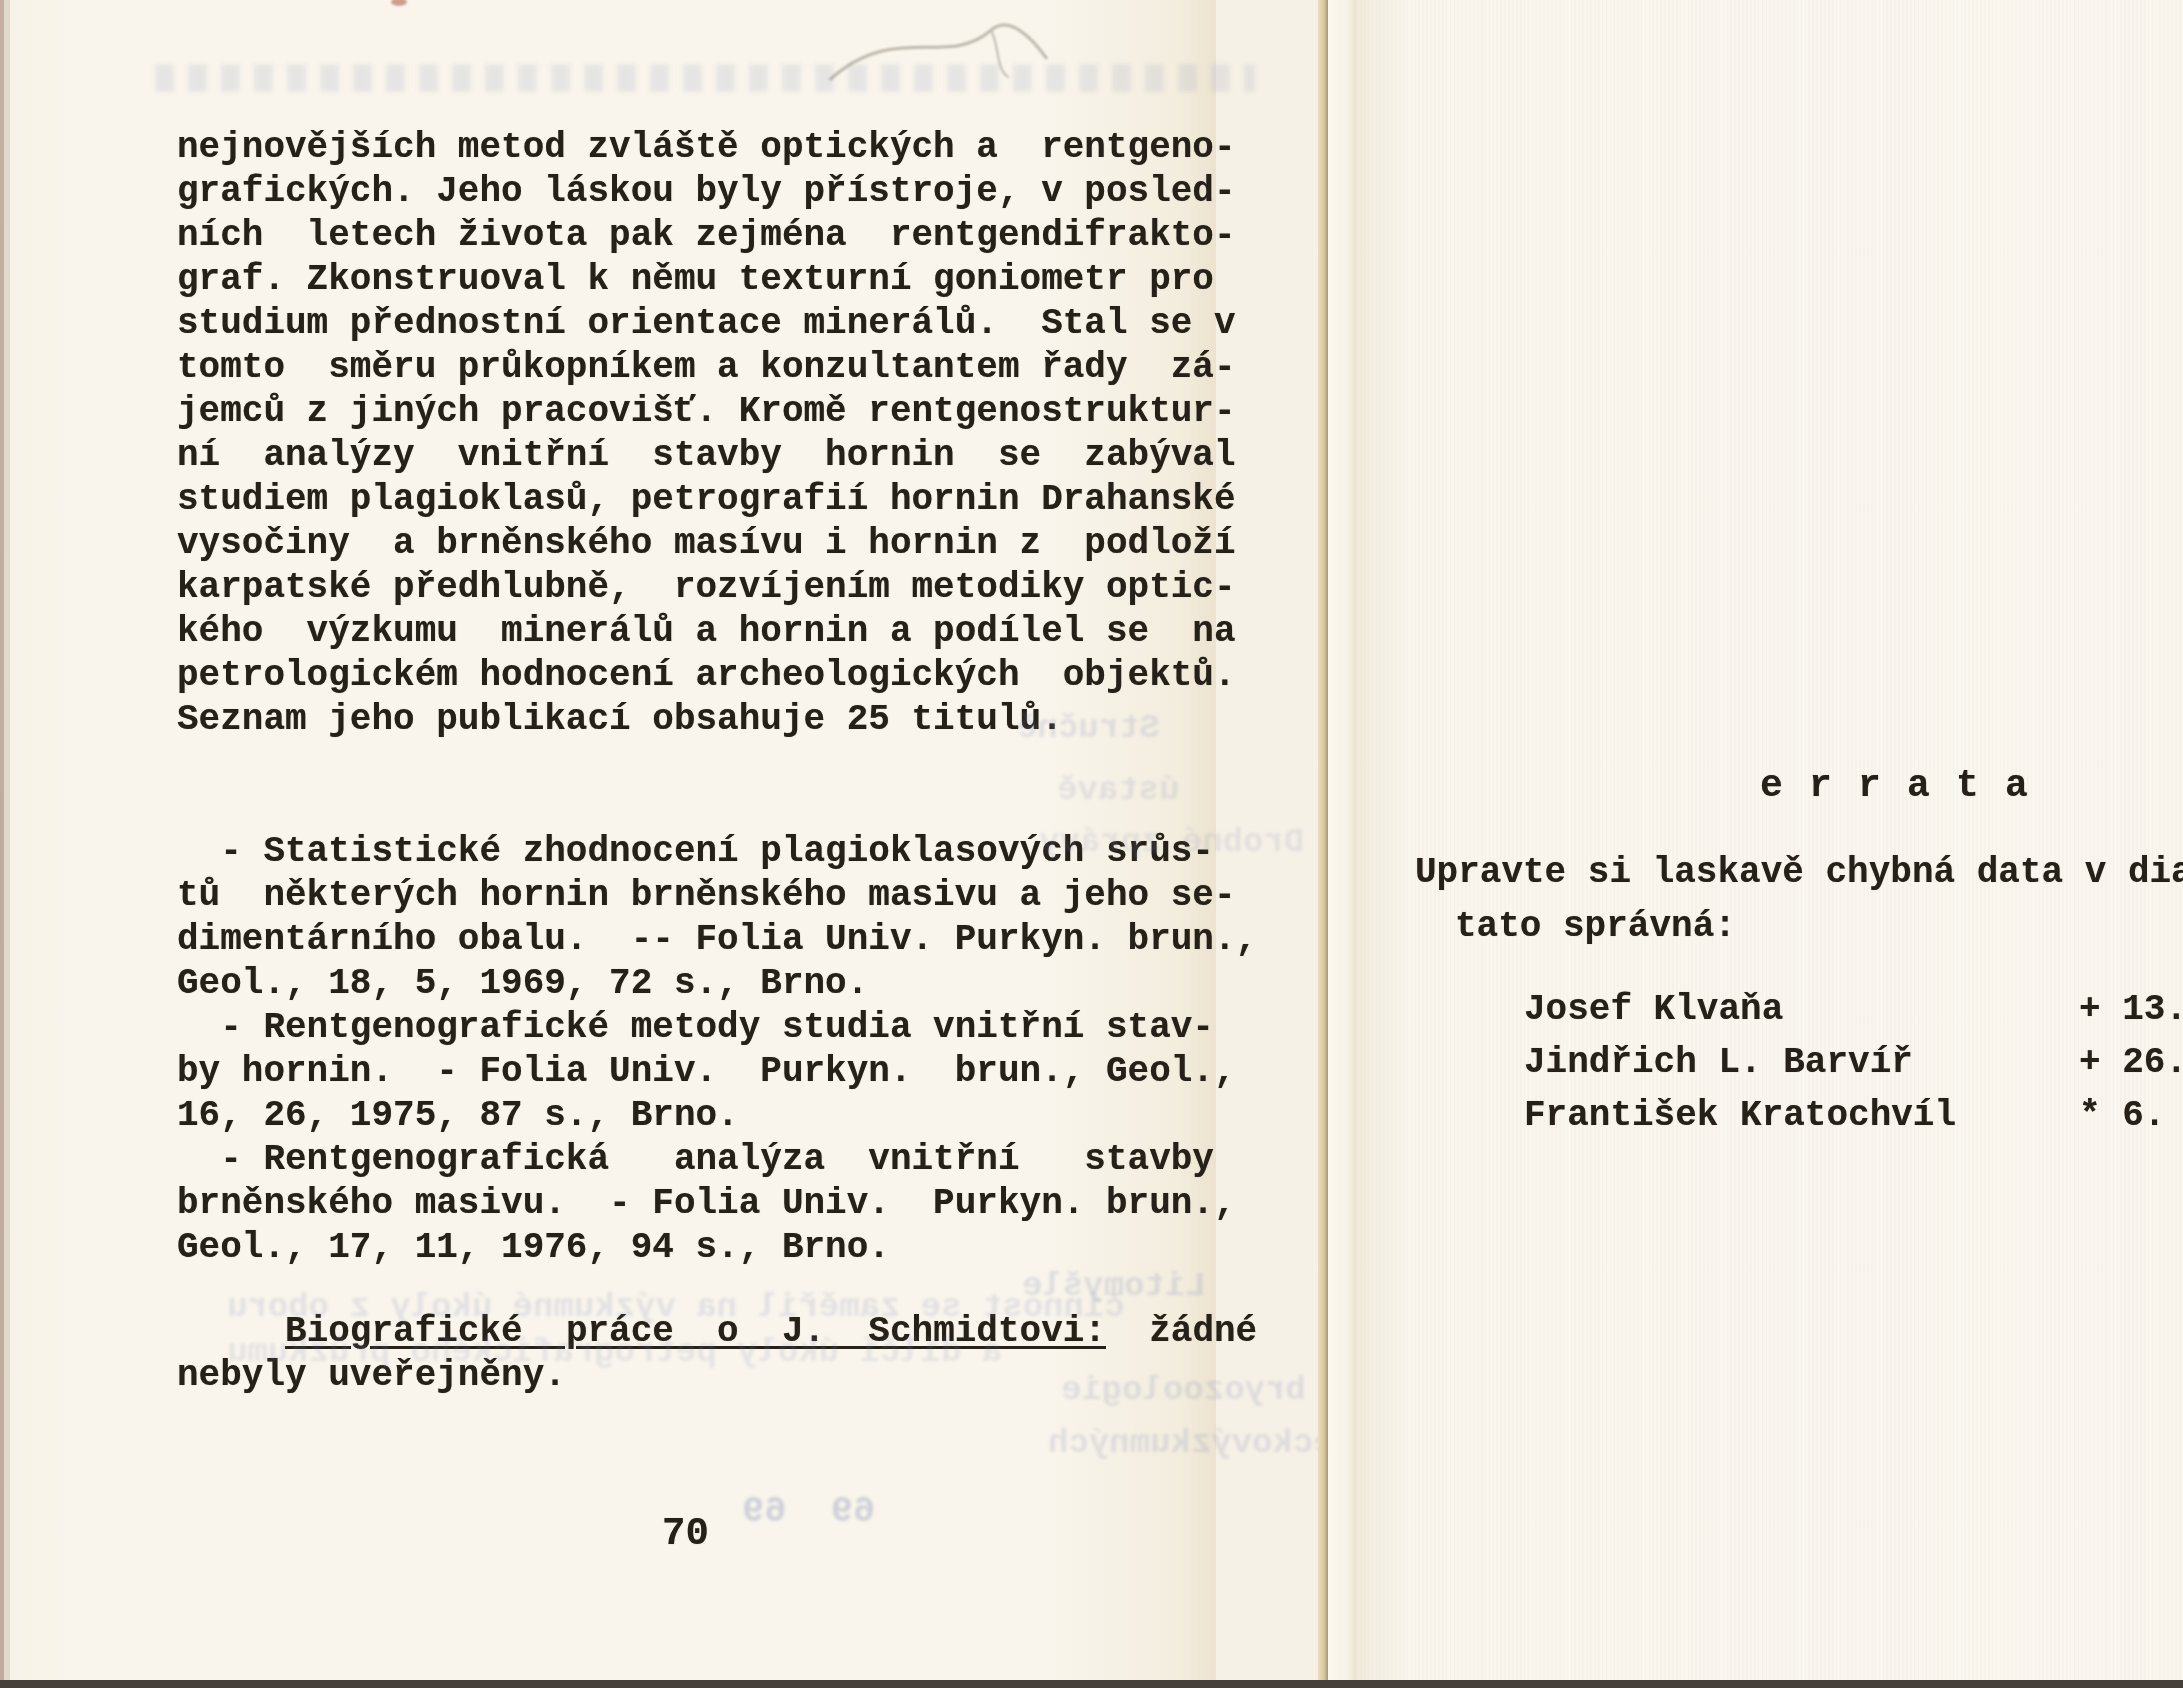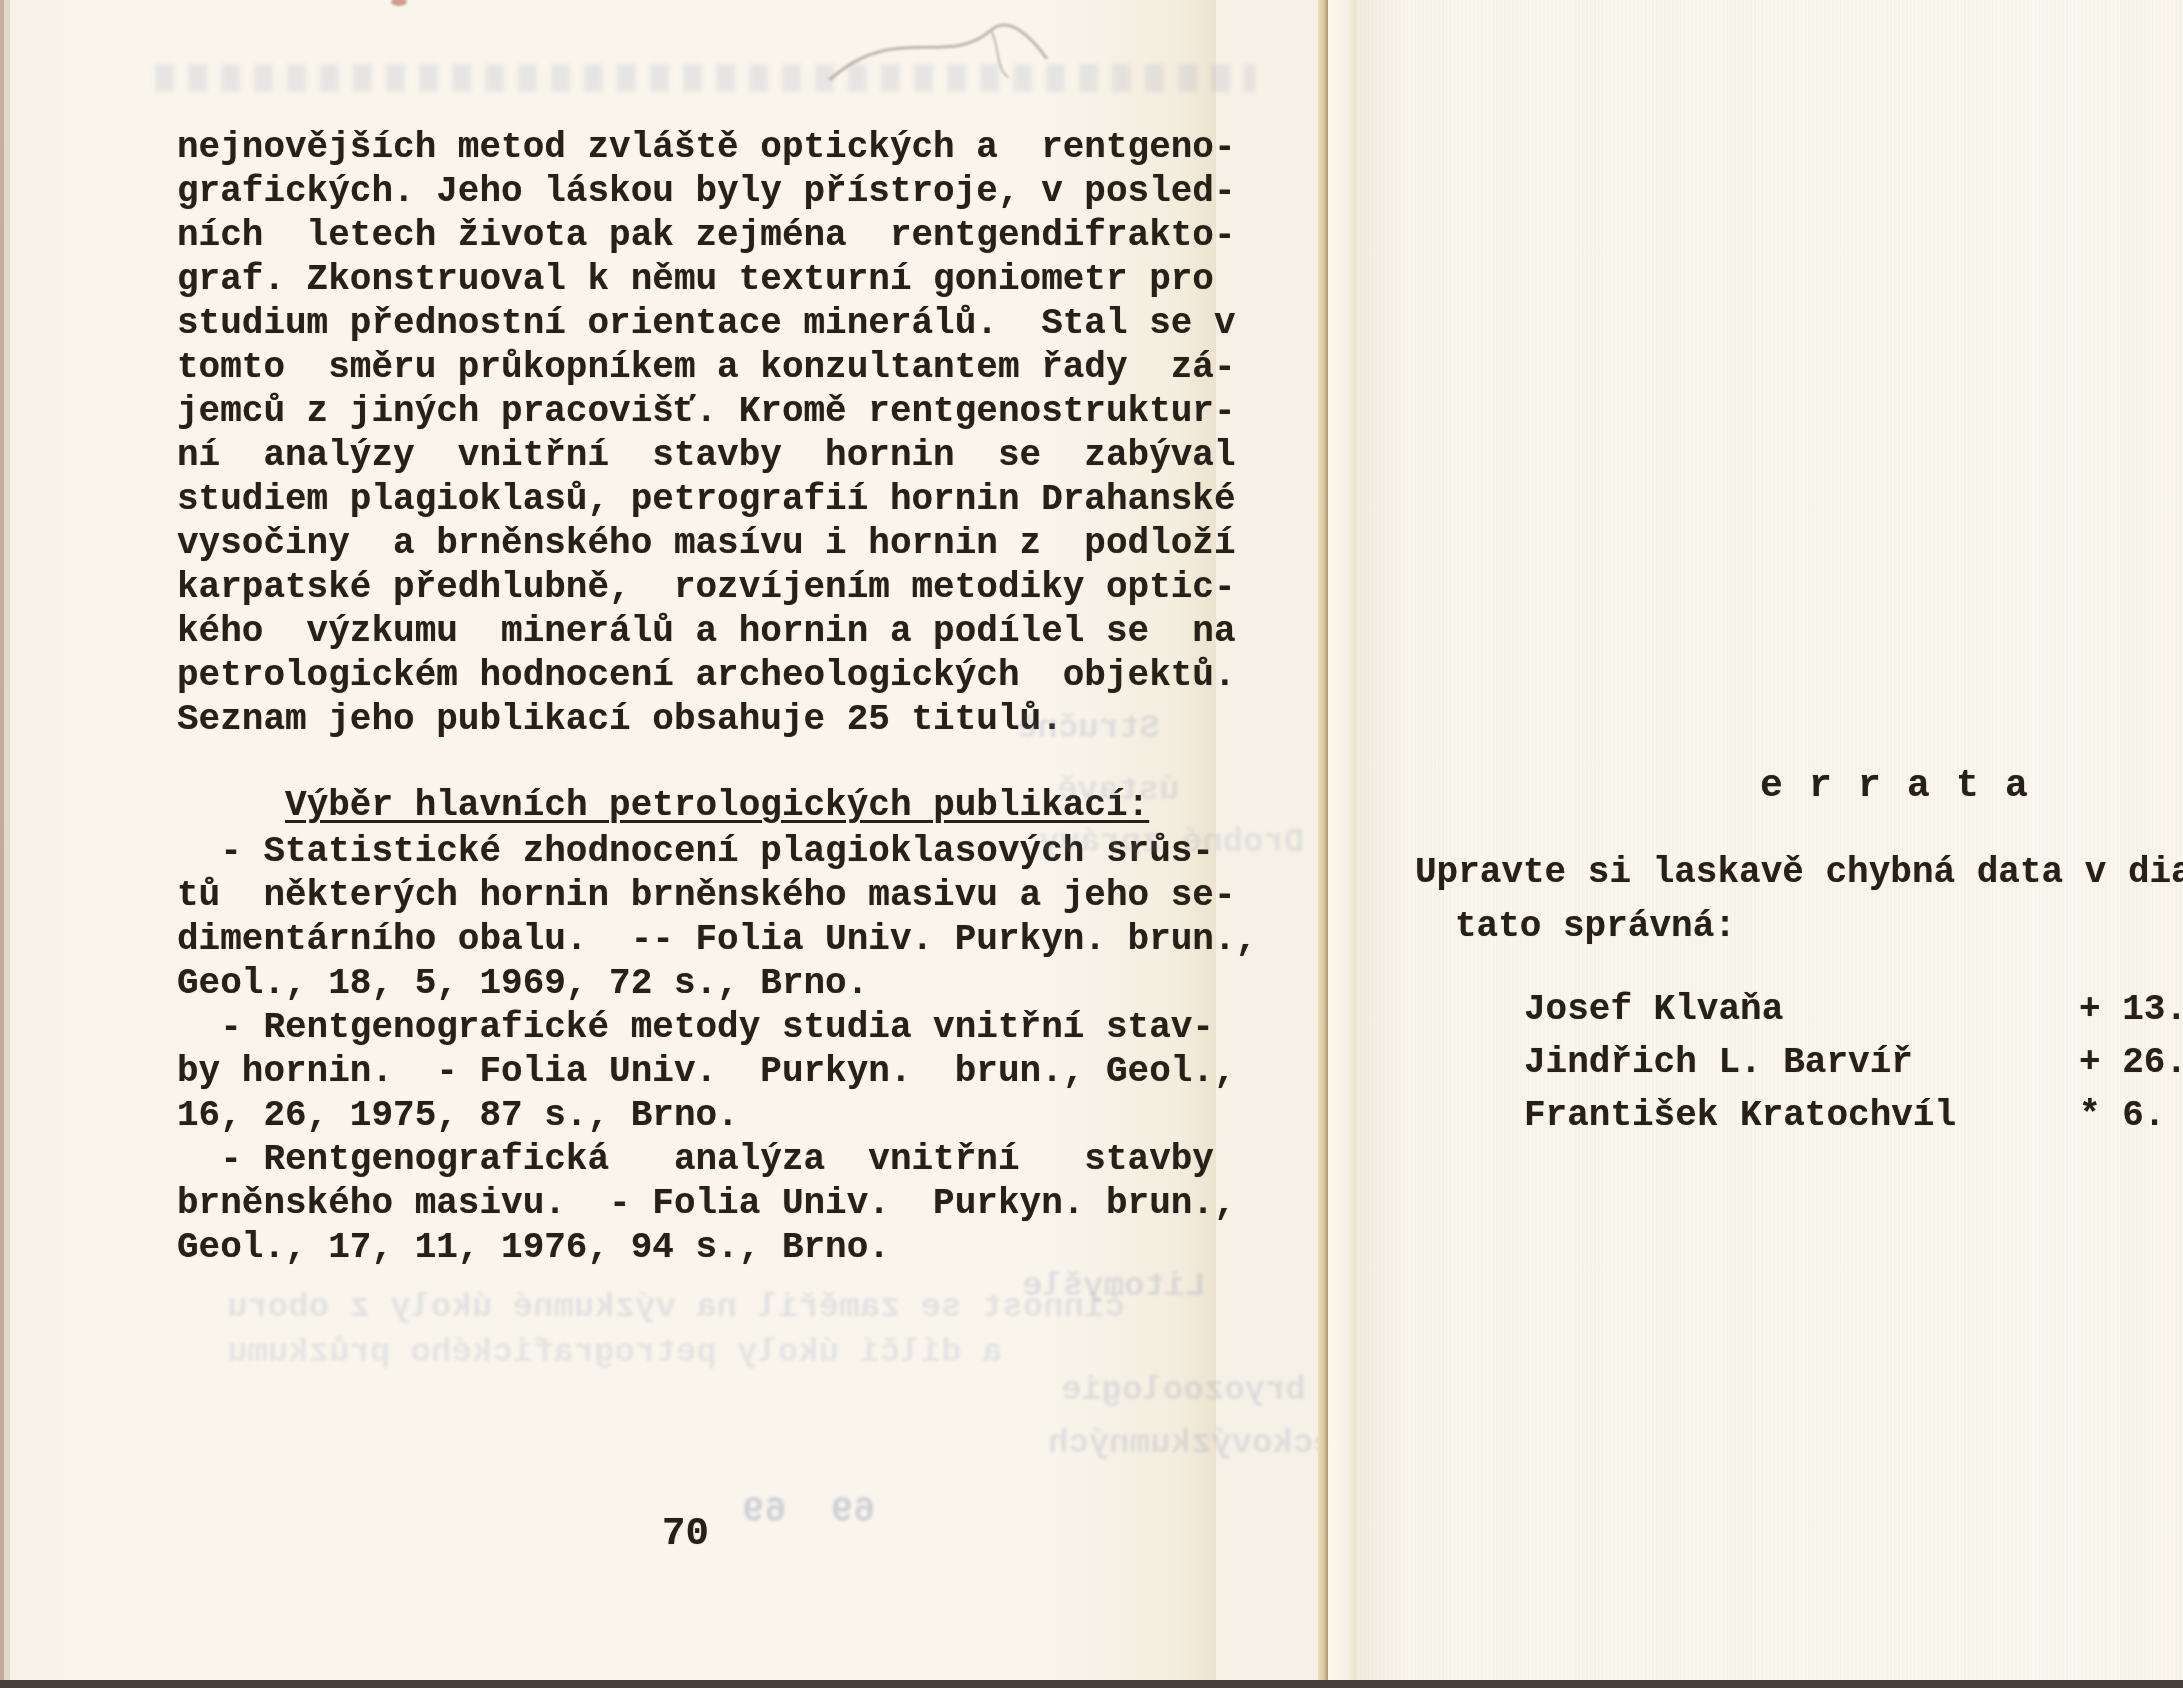--- a/index.html
+++ b/index.html
@@ -107,33 +107,35 @@
 tomto  směru průkopníkem a konzultantem řady  zá-
 jemců z jiných pracovišť. Kromě rentgenostruktur-
 ní  analýzy  vnitřní  stavby  hornin  se  zabýval
 studiem plagioklasů, petrografií hornin Drahanské
 vysočiny  a brněnského masívu i hornin z  podloží
 karpatské předhlubně,  rozvíjením metodiky optic-
 kého  výzkumu  minerálů a hornin a podílel se  na
 petrologickém hodnocení archeologických  objektů.
 Seznam jeho publikací obsahuje 25 titulů.</div>
 
-    <div id="pubs-heading" class="txt"><span>     </span><span class="u">Výběr hlavních petrologických publikací:</span></div>
+    <div id="pubs-heading" class="txt"><span>     </span></div>
 
     <div id="pubs" class="txt">  - Statistické zhodnocení plagioklasových srůs-
 tů  některých hornin brněnského masivu a jeho se-
 dimentárního obalu.  -- Folia Univ. Purkyn. brun.,
 Geol., 18, 5, 1969, 72 s., Brno.
   - Rentgenografické metody studia vnitřní stav-
 by hornin.  - Folia Univ.  Purkyn.  brun., Geol.,
 16, 26, 1975, 87 s., Brno.
   - Rentgenografická   analýza  vnitřní   stavby
 brněnského masivu.  - Folia Univ.  Purkyn. brun.,
 Geol., 17, 11, 1976, 94 s., Brno.</div>
 
+    <div id="bio" class="txt"><span>     </span><span class="u">Biografické  práce  o  J.  Schmidtovi:</span><span>  žádné</span>
+<span>nebyly uveřejněny.</span></div>
 
     <div id="page-number" class="txt">70</div>
     <div id="ghost-69" class="ghost mir">69  69</div>
 
     <div id="lg-0" class="ghost mir">Stručně</div>
     <div id="lg-1" class="ghost mir">ústavě</div>
     <div id="lg-2" class="ghost mir">Drobné zprávy</div>
     <div id="lg-3" class="ghost mir">činnost se zaměřil na výzkumné úkoly z oboru</div>
     <div id="lg-4" class="ghost mir">a dílčí úkoly petrografického průzkumu</div>
     <div id="lg-5" class="ghost mir">Litomyšle</div>

